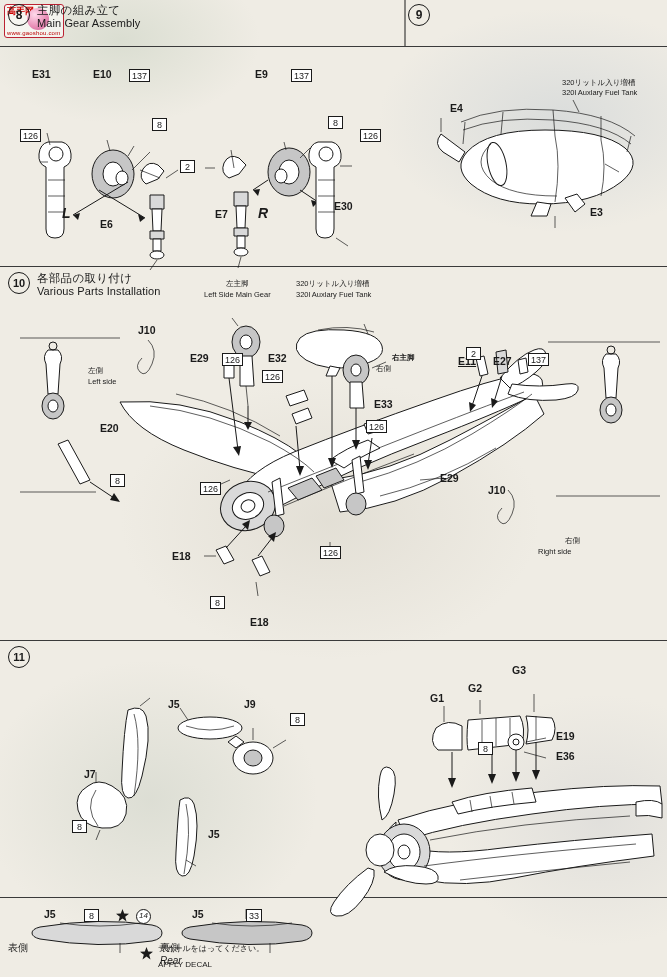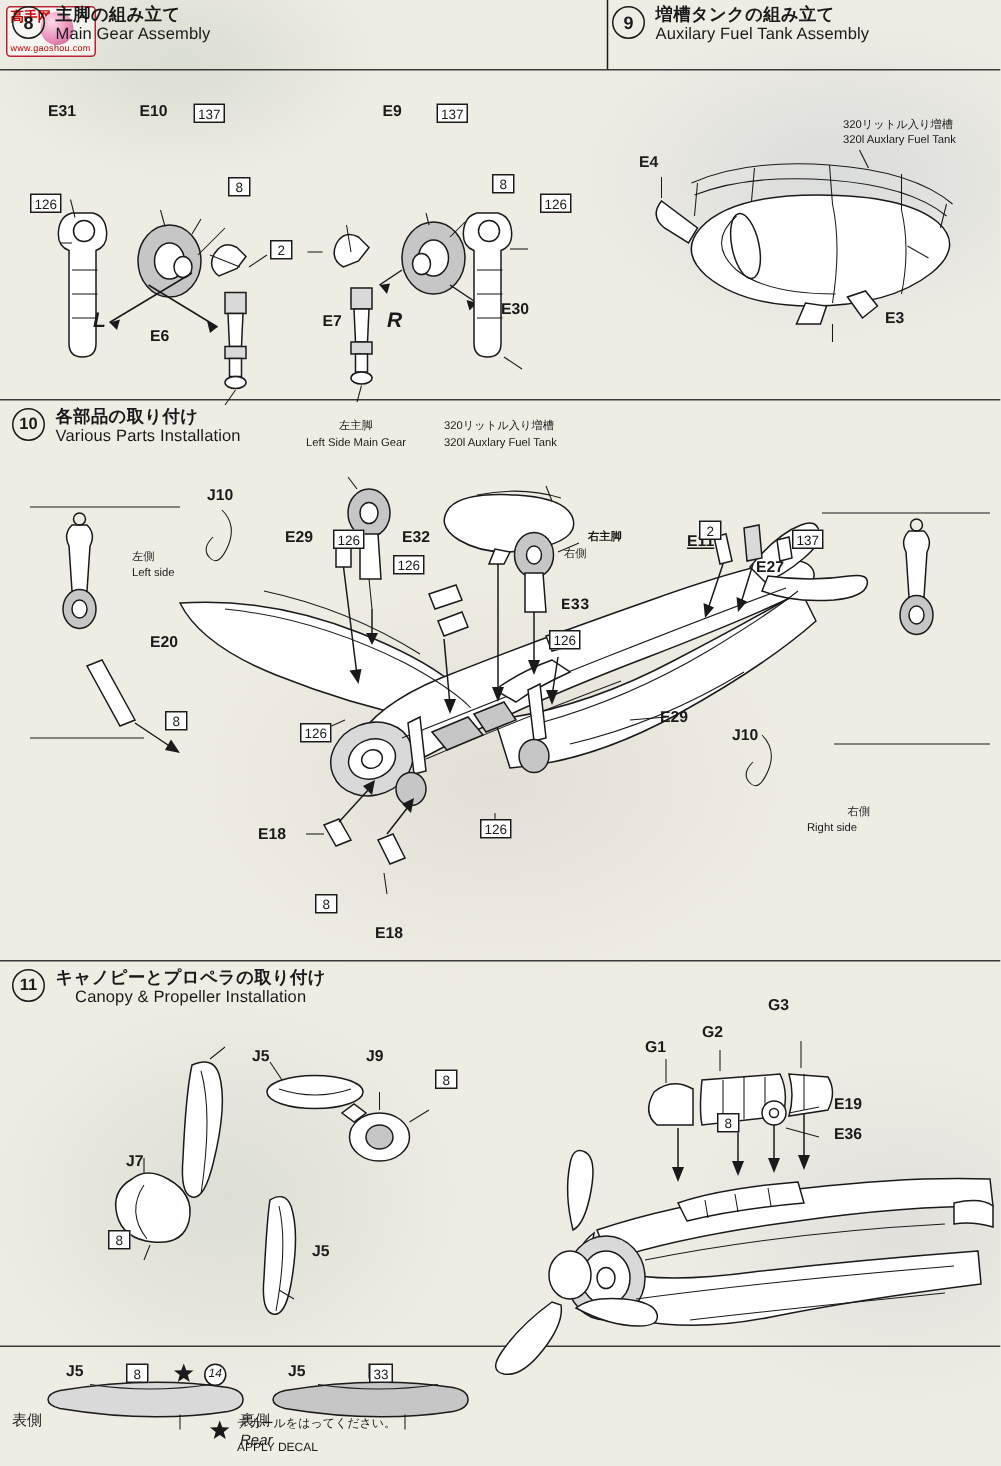--- a/index.html
+++ b/index.html
@@ -29,21 +29,21 @@
   .wm-ball{position:absolute;left:22px;top:3px;width:22px;height:22px;border-radius:50%;
     background:radial-gradient(circle at 35% 30%, #ffd9ea, #e78ab4 60%, #c05d8e);}
   .wm-url{position:absolute;left:2px;bottom:1px;font-size:6px;color:#b00;letter-spacing:.2px;}
 
   
   .step{position:absolute;display:flex;align-items:flex-start;gap:7px;}
   .circ{width:20px;height:20px;border:1.6px solid #1a1a1a;border-radius:50%;
     display:flex;align-items:center;justify-content:center;font-size:12px;font-weight:bold;flex:none;}
   .circ.wide{font-size:11px;}
   .titles{line-height:1.15;}
-  .t-jp{font-size:11.5px;font-weight:bold;letter-spacing:.3px;}
+  .t-jp{font-size:11.5px;font-weight:normal;letter-spacing:.3px;}
   .t-en{font-size:11px;letter-spacing:.1px;}
 
   
   .lbl{position:absolute;font-size:10.5px;white-space:nowrap;}
   .lbl.b{font-weight:bold;}
   .lbl.big{font-size:14px;font-weight:bold;font-style:italic;}
   .sm{position:absolute;font-size:7.5px;white-space:nowrap;line-height:1.25;}
 
   
   .box{position:absolute;border:1.2px solid #1a1a1a;background:#fff;
@@ -88,24 +88,20 @@
   <div class="step" style="left:8px;top:4px;">
     <div class="circ">8</div>
     <div class="titles">
       <div class="t-jp">主脚の組み立て</div>
       <div class="t-en">Main Gear Assembly</div>
     </div>
   </div>
 
   <div class="step" style="left:408px;top:4px;">
     <div class="circ">9</div>
-    <div class="titles">
-      <div class="t-jp">増槽タンクの組み立て</div>
-      <div class="t-en">Auxilary Fuel Tank Assembly</div>
-    </div>
   </div>
 
   <svg width="405" height="220" style="top:50px;left:0;">
 
     <g>
       <path class="fillw" d="M48,92 q-8,2 -9,12 q-1,10 7,13 l0,62 q0,9 9,9 q9,0 9,-9 l0,-62 q8,-3 7,-13 q-1,-10 -9,-12 z"></path>
       <circle class="pt" cx="56" cy="104" r="7"></circle>
       <line class="thin" x1="48" y1="130" x2="65" y2="130"></line>
       <line class="thin" x1="48" y1="146" x2="65" y2="146"></line>
       <line class="thin" x1="48" y1="162" x2="65" y2="162"></line>
@@ -218,21 +214,21 @@
 
       <path class="fillw" d="M132,142 l-6,14 l16,0 l4,-12 z"></path>
       <path class="fillw" d="M160,138 l10,14 l10,-8 l-8,-10 z"></path>
 
       <line class="thin" x1="36" y1="72" x2="36" y2="58"></line>
       <line class="thin" x1="214" y1="112" x2="200" y2="104"></line>
       <line class="thin" x1="150" y1="156" x2="150" y2="168"></line>
       <line class="thin" x1="168" y1="40" x2="174" y2="52"></line>
     </g>
   </svg>
-  <div class="lbl b" style="left:426px;top:102px;">E4</div>
+  <div class="lbl b" style="left:450px;top:102px;">E4</div>
   <div class="lbl b" style="left:590px;top:206px;">E3</div>
   <div class="sm" style="left:562px;top:78px;">320リットル入り増槽</div>
   <div class="sm" style="left:562px;top:88px;">320l Auxlary Fuel Tank</div>
 
   <div class="step" style="left:8px;top:272px;">
     <div class="circ wide">10</div>
     <div class="titles">
       <div class="t-jp">各部品の取り付け</div>
       <div class="t-en">Various Parts Installation</div>
     </div>
@@ -373,24 +369,24 @@
     <line class="thin" x1="330" y1="248" x2="330" y2="232"></line>
     <line class="thin" x1="444" y1="168" x2="420" y2="170"></line>
   </svg>
 
   <div class="lbl b" style="left:138px;top:324px;">J10</div>
   <div class="lbl b" style="left:190px;top:352px;">E29</div>
   <div class="box" style="left:222px;top:353px;">126</div>
   <div class="lbl b" style="left:268px;top:352px;">E32</div>
   <div class="box" style="left:262px;top:370px;">126</div>
   <div class="lbl b" style="left:458px;top:355px;text-decoration:underline;">E11</div>
-  <div class="lbl b" style="left:504px;top:355px;margin-top:17px;">E27</div>
+  <div class="lbl b" style="left:493px;top:355px;">E27</div>
   <div class="box" style="left:466px;top:347px;">2</div>
   <div class="box" style="left:528px;top:353px;">137</div>
-  <div class="lbl b" style="left:374px;top:398px;font-family:Liberation Mono, monospace;">E33</div>
+  <div class="lbl b" style="left:374px;top:398px;">E33</div>
   <div class="box" style="left:366px;top:420px;">126</div>
   <div class="lbl b" style="left:100px;top:422px;">E20</div>
   <div class="box" style="left:110px;top:474px;">8</div>
   <div class="box" style="left:200px;top:482px;">126</div>
   <div class="lbl b" style="left:440px;top:472px;">E29</div>
   <div class="lbl b" style="left:488px;top:484px;">J10</div>
   <div class="lbl b" style="left:172px;top:550px;">E18</div>
   <div class="box" style="left:210px;top:596px;">8</div>
   <div class="lbl b" style="left:250px;top:616px;">E18</div>
   <div class="box" style="left:320px;top:546px;">126</div>
@@ -401,24 +397,20 @@
   <div class="sm" style="left:204px;top:290px;">Left Side Main Gear</div>
   <div class="sm" style="left:296px;top:279px;">320リットル入り増槽</div>
   <div class="sm" style="left:296px;top:290px;">320l Auxlary Fuel Tank</div>
   <div class="sm" style="left:392px;top:353px;font-weight:bold;">右主脚</div>
   <div class="sm" style="left:376px;top:364px;">右側</div>
   <div class="sm" style="left:565px;top:536px;">右側</div>
   <div class="sm" style="left:538px;top:547px;">Right side</div>
 
   <div class="step" style="left:8px;top:646px;text-align:center;">
     <div class="circ wide">11</div>
-    <div class="titles">
-      <div class="t-jp">キャノピーとプロペラの取り付け</div>
-      <div class="t-en">Canopy &amp; Propeller Installation</div>
-    </div>
   </div>
 
   <svg width="667" height="250" style="top:690px;left:0;">
 
     <g>
       <path class="fillw" d="M128,20 q14,-6 18,6 q6,20 -4,60 q-6,24 -14,22 q-8,-2 -6,-26 q2,-44 6,-62 z"></path>
       <path class="thin" d="M134,24 q8,28 0,82"></path>
       <line class="thin" x1="140" y1="16" x2="150" y2="8"></line>
     </g>
 

